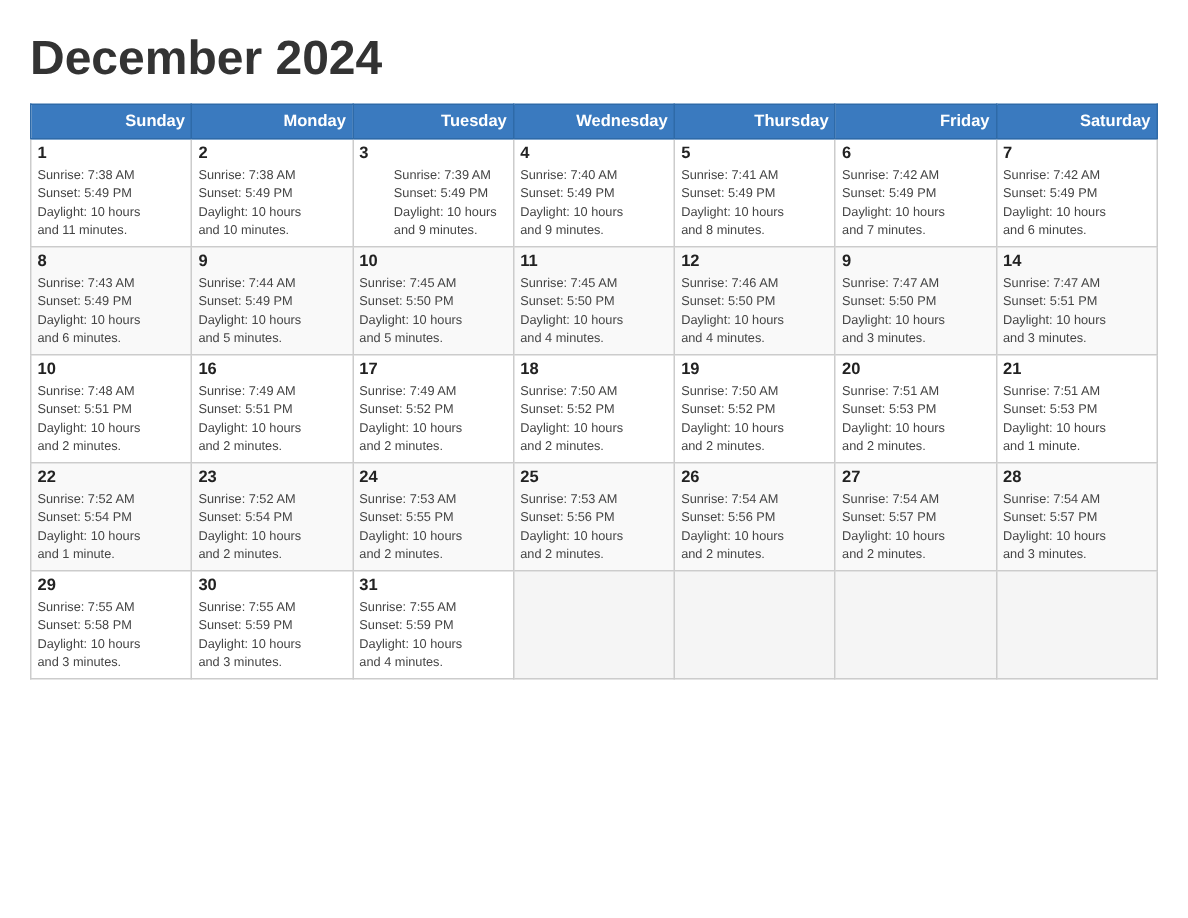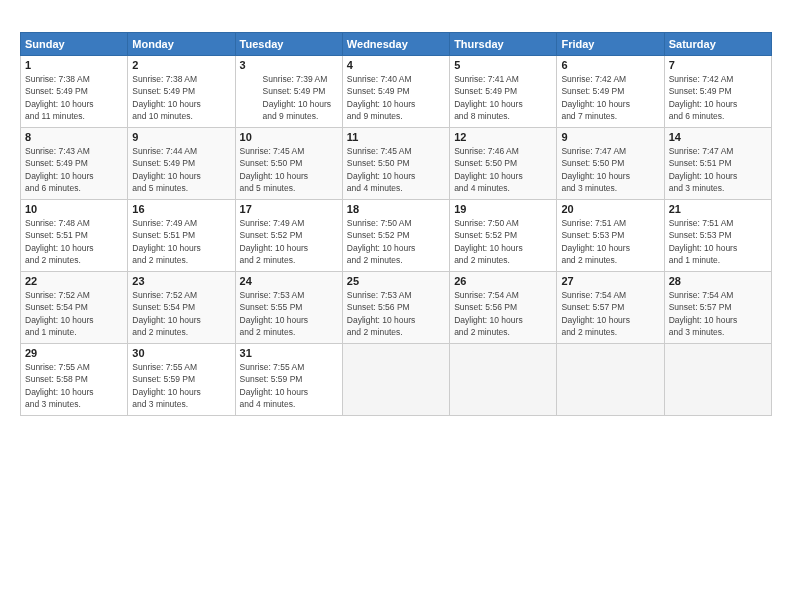--- a/index.html
+++ b/index.html
@@ -57,21 +57,21 @@
       width: 100%;
       border-collapse: collapse;
       table-layout: fixed;
     }
     thead th {
       background-color: #3a7abf;
       color: white;
       font-size: 11px;
       font-weight: bold;
       padding: 5px 4px;
-      text-align: left;
+      text-align: right;
       border: 1px solid #2e6aa8;
     }
     td {
       border: 1px solid #ccc;
       vertical-align: top;
       padding: 3px 4px;
       font-size: 8.5px;
       color: #333;
       height: 72px;
       background: #fff;
@@ -92,20 +92,21 @@
     .day-info {
       line-height: 1.45;
       color: #444;
     }
   </style>
 </head>
 <body>
 
 <div class="header">
   <div class="title-block">
+    <div class="month-title">December 2024</div>
   </div>
 </div>
 
 <table>
   <thead>
     <tr id="header-row">
         <th>Sunday</th>
         <th>Monday</th>
         <th>Tuesday</th>
         <th>Wednesday</th>

